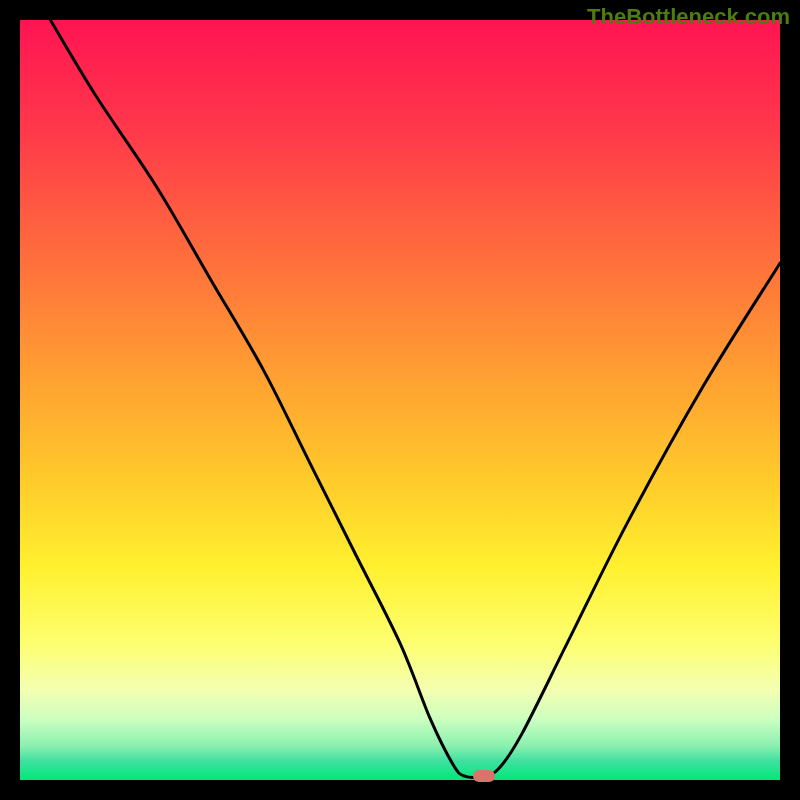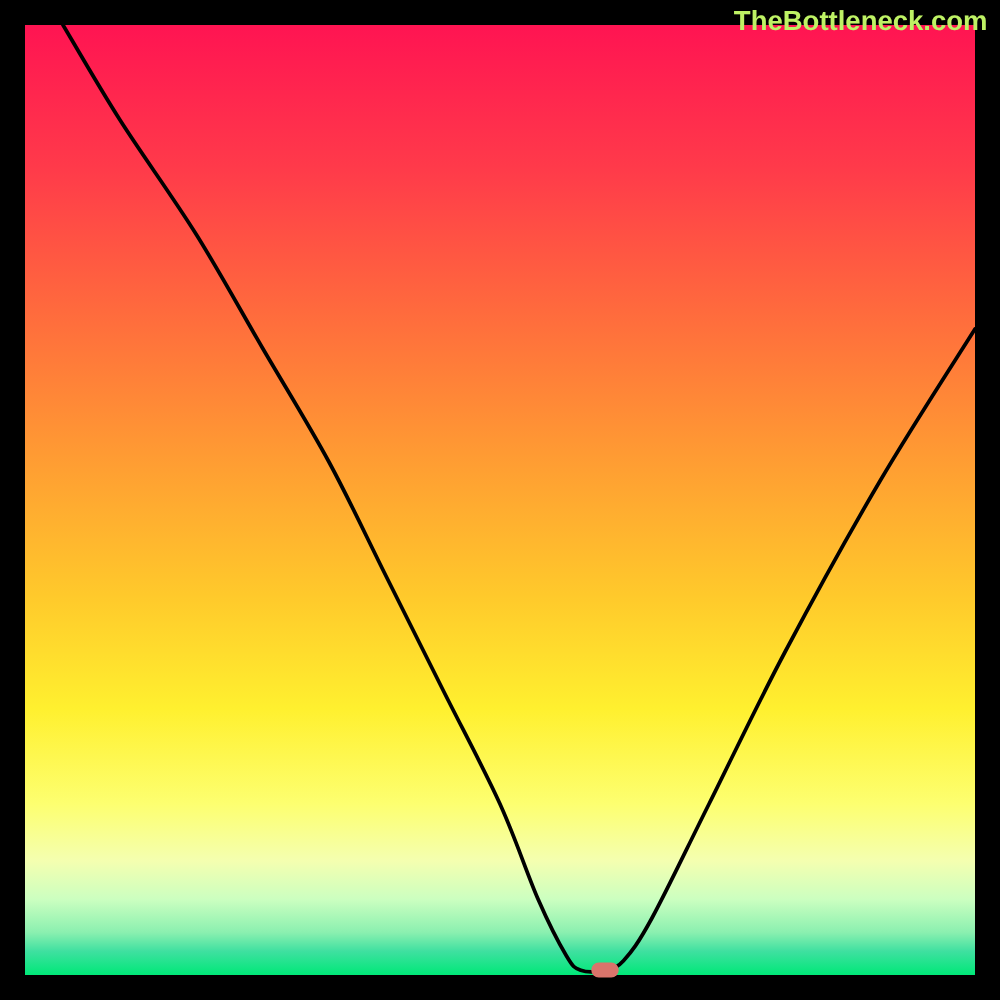--- a/index.html
+++ b/index.html
@@ -14,21 +14,21 @@
   .frame {
     position: relative;
     width: 800px;
     height: 800px;
     background: black;
   }
   .watermark {
     position: absolute;
     top: 4px;
     right: 10px;
-    color: #bef264;
+    color: #4d7c0f;
     font-size: 22px;
     font-weight: bold;
     z-index: 10;
     user-select: none;
   }
   .plot-area {
     position: absolute;
     left: 20px;
     top: 20px;
     width: 760px;

